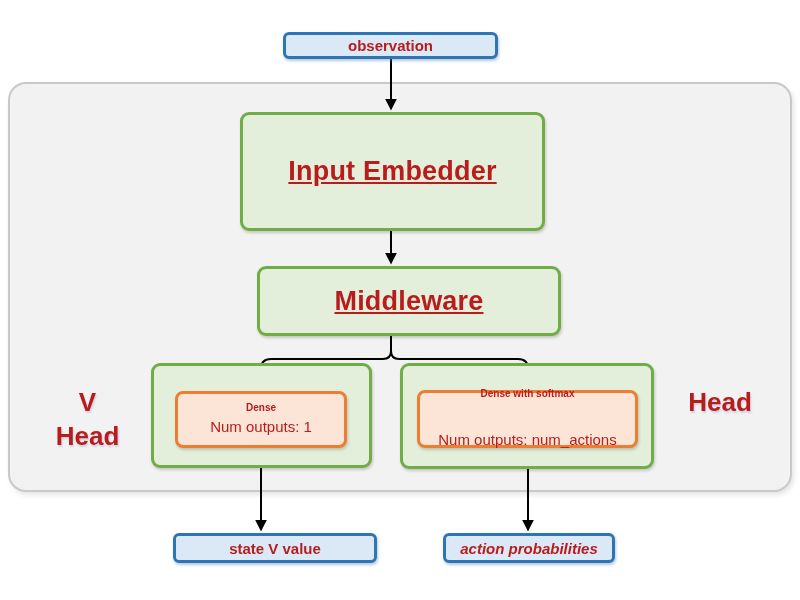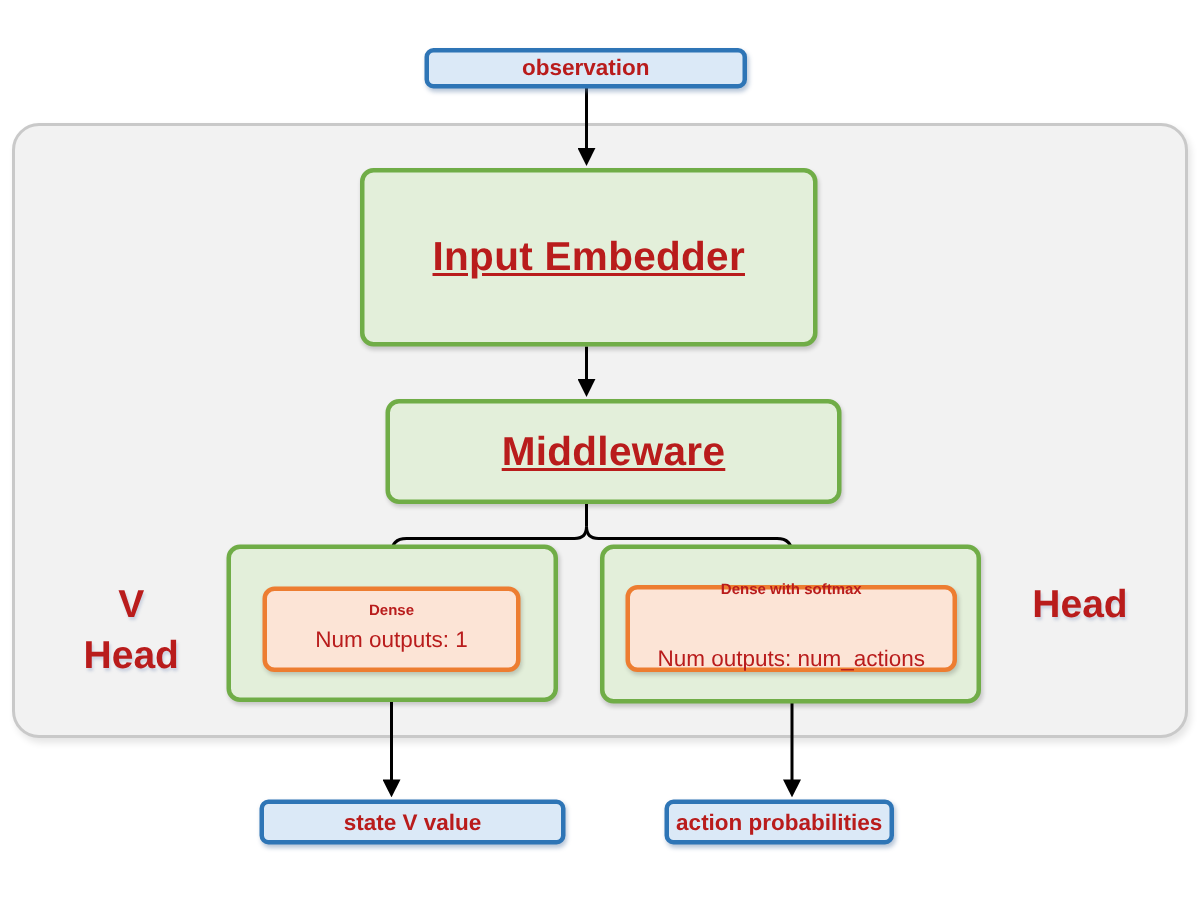--- a/index.html
+++ b/index.html
@@ -33,21 +33,21 @@
   .dense-title{font-weight:bold;font-size:10px;}
   .dense-sub{font-weight:normal;font-size:15px;}
   .obs{left:283px;top:32px;width:215px;height:27px;}
   .embedder{left:240px;top:112px;width:305px;height:119px;}
   .middleware{left:257px;top:266px;width:304px;height:70px;}
   .vhead-box{left:151px;top:363px;width:221px;height:105px;}
   .vdense{left:175px;top:391px;width:172px;height:57px;}
   .phead-box{left:400px;top:363px;width:254px;height:106px;}
   .pdense{left:417px;top:390px;width:221px;height:58px;gap:28px;}
   .vout{left:173px;top:533px;width:204px;height:30px;}
-  .pout{left:443px;top:533px;width:153px;height:30px;}
+  .pout{left:443px;top:533px;width:172px;height:30px;font-style:italic;}
   .head-label{
     position:absolute;font-weight:bold;font-size:26px;line-height:34px;
     text-align:center;text-shadow:1px 2px 2px rgba(130,150,190,0.35);
   }
   .v-label{left:30px;top:385px;width:115px;}
   .p-label{left:653px;top:385px;width:134px;}
 </style>
 </head>
 <body>
 

